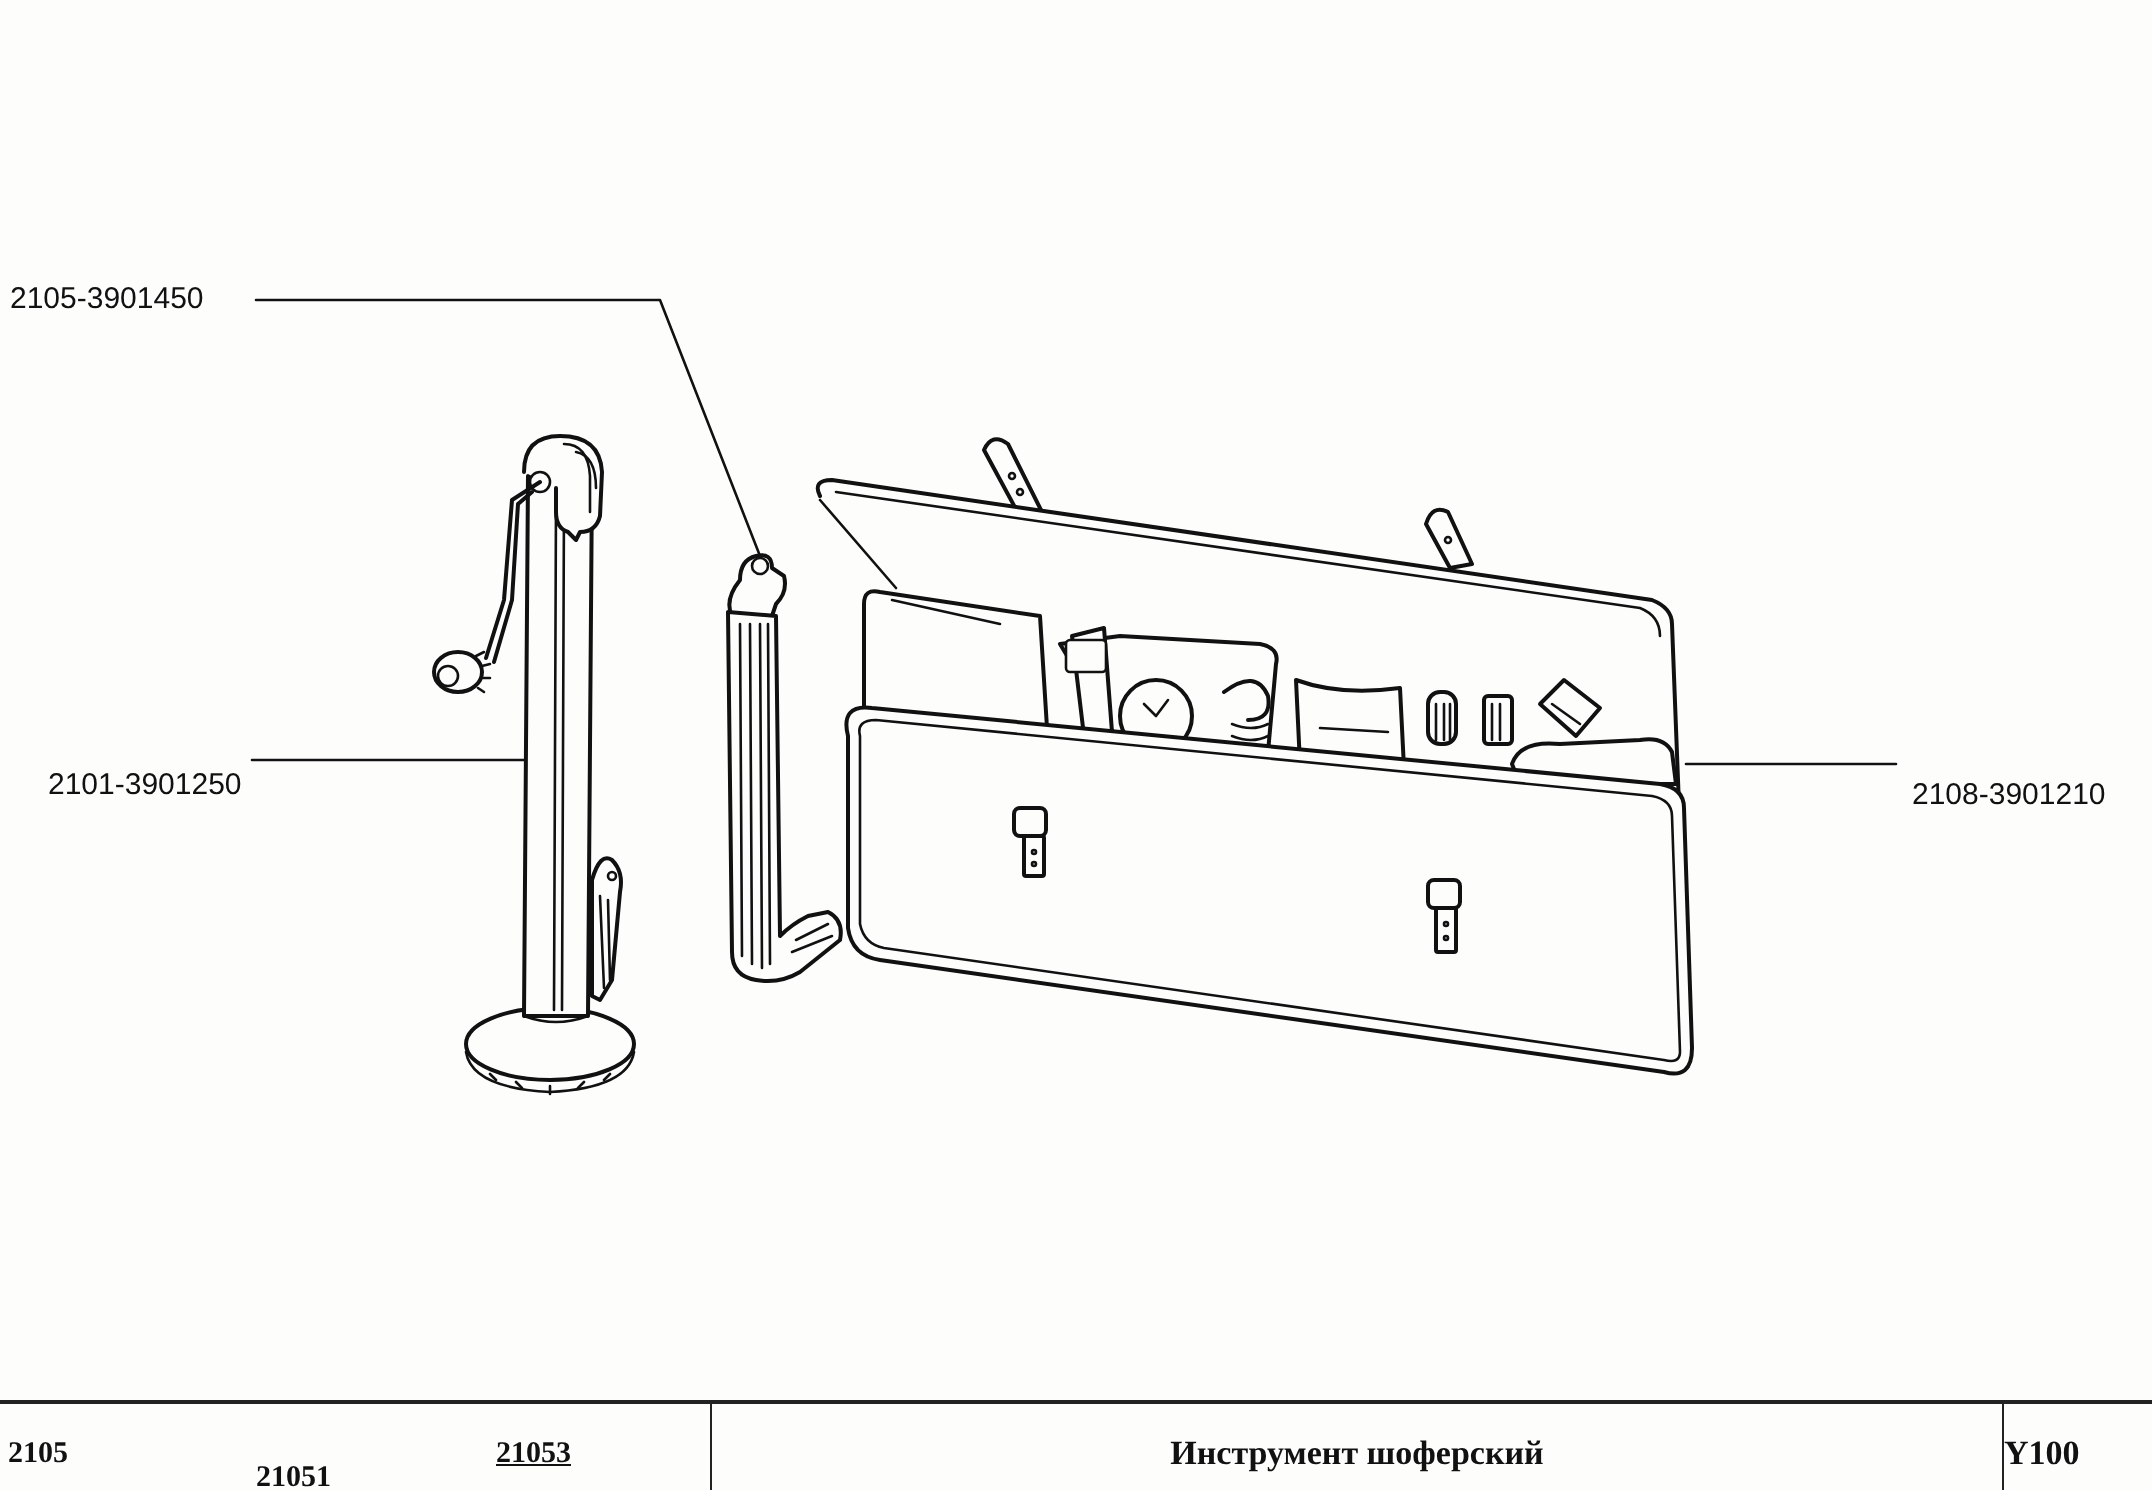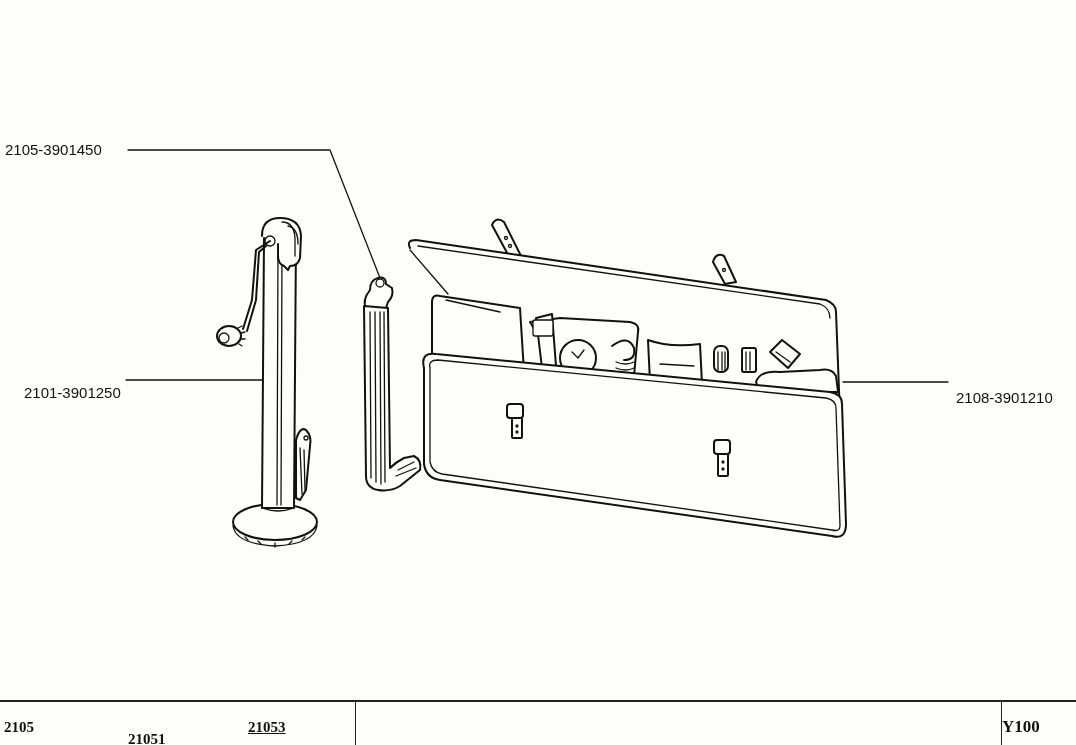--- a/index.html
+++ b/index.html
@@ -194,15 +194,16 @@
   <div class="callout-label" style="left:5px; top:141px;">2105-3901450</div>
   <div class="callout-label" style="left:5px; top:384px;margin-left:19px;">2101-3901250</div>
   <div class="callout-label" style="left:956px; top:373px;margin-top:16px;">2108-3901210</div>
 </div>
 
 <div class="footer">
   <span class="model" style="left:4px;">2105</span>
   <span class="model" style="left:128px;margin-top:12px;">21051</span>
   <span class="model" style="left:248px;text-decoration:underline;">21053</span>
   <div class="cell-sep" style="left:355px;"></div>
+  <span class="title">Инструмент шоферский</span>
   <div class="cell-sep" style="left:1001px;"></div>
   <span class="code">Y100</span>
 </div>
 
 </body></html>

